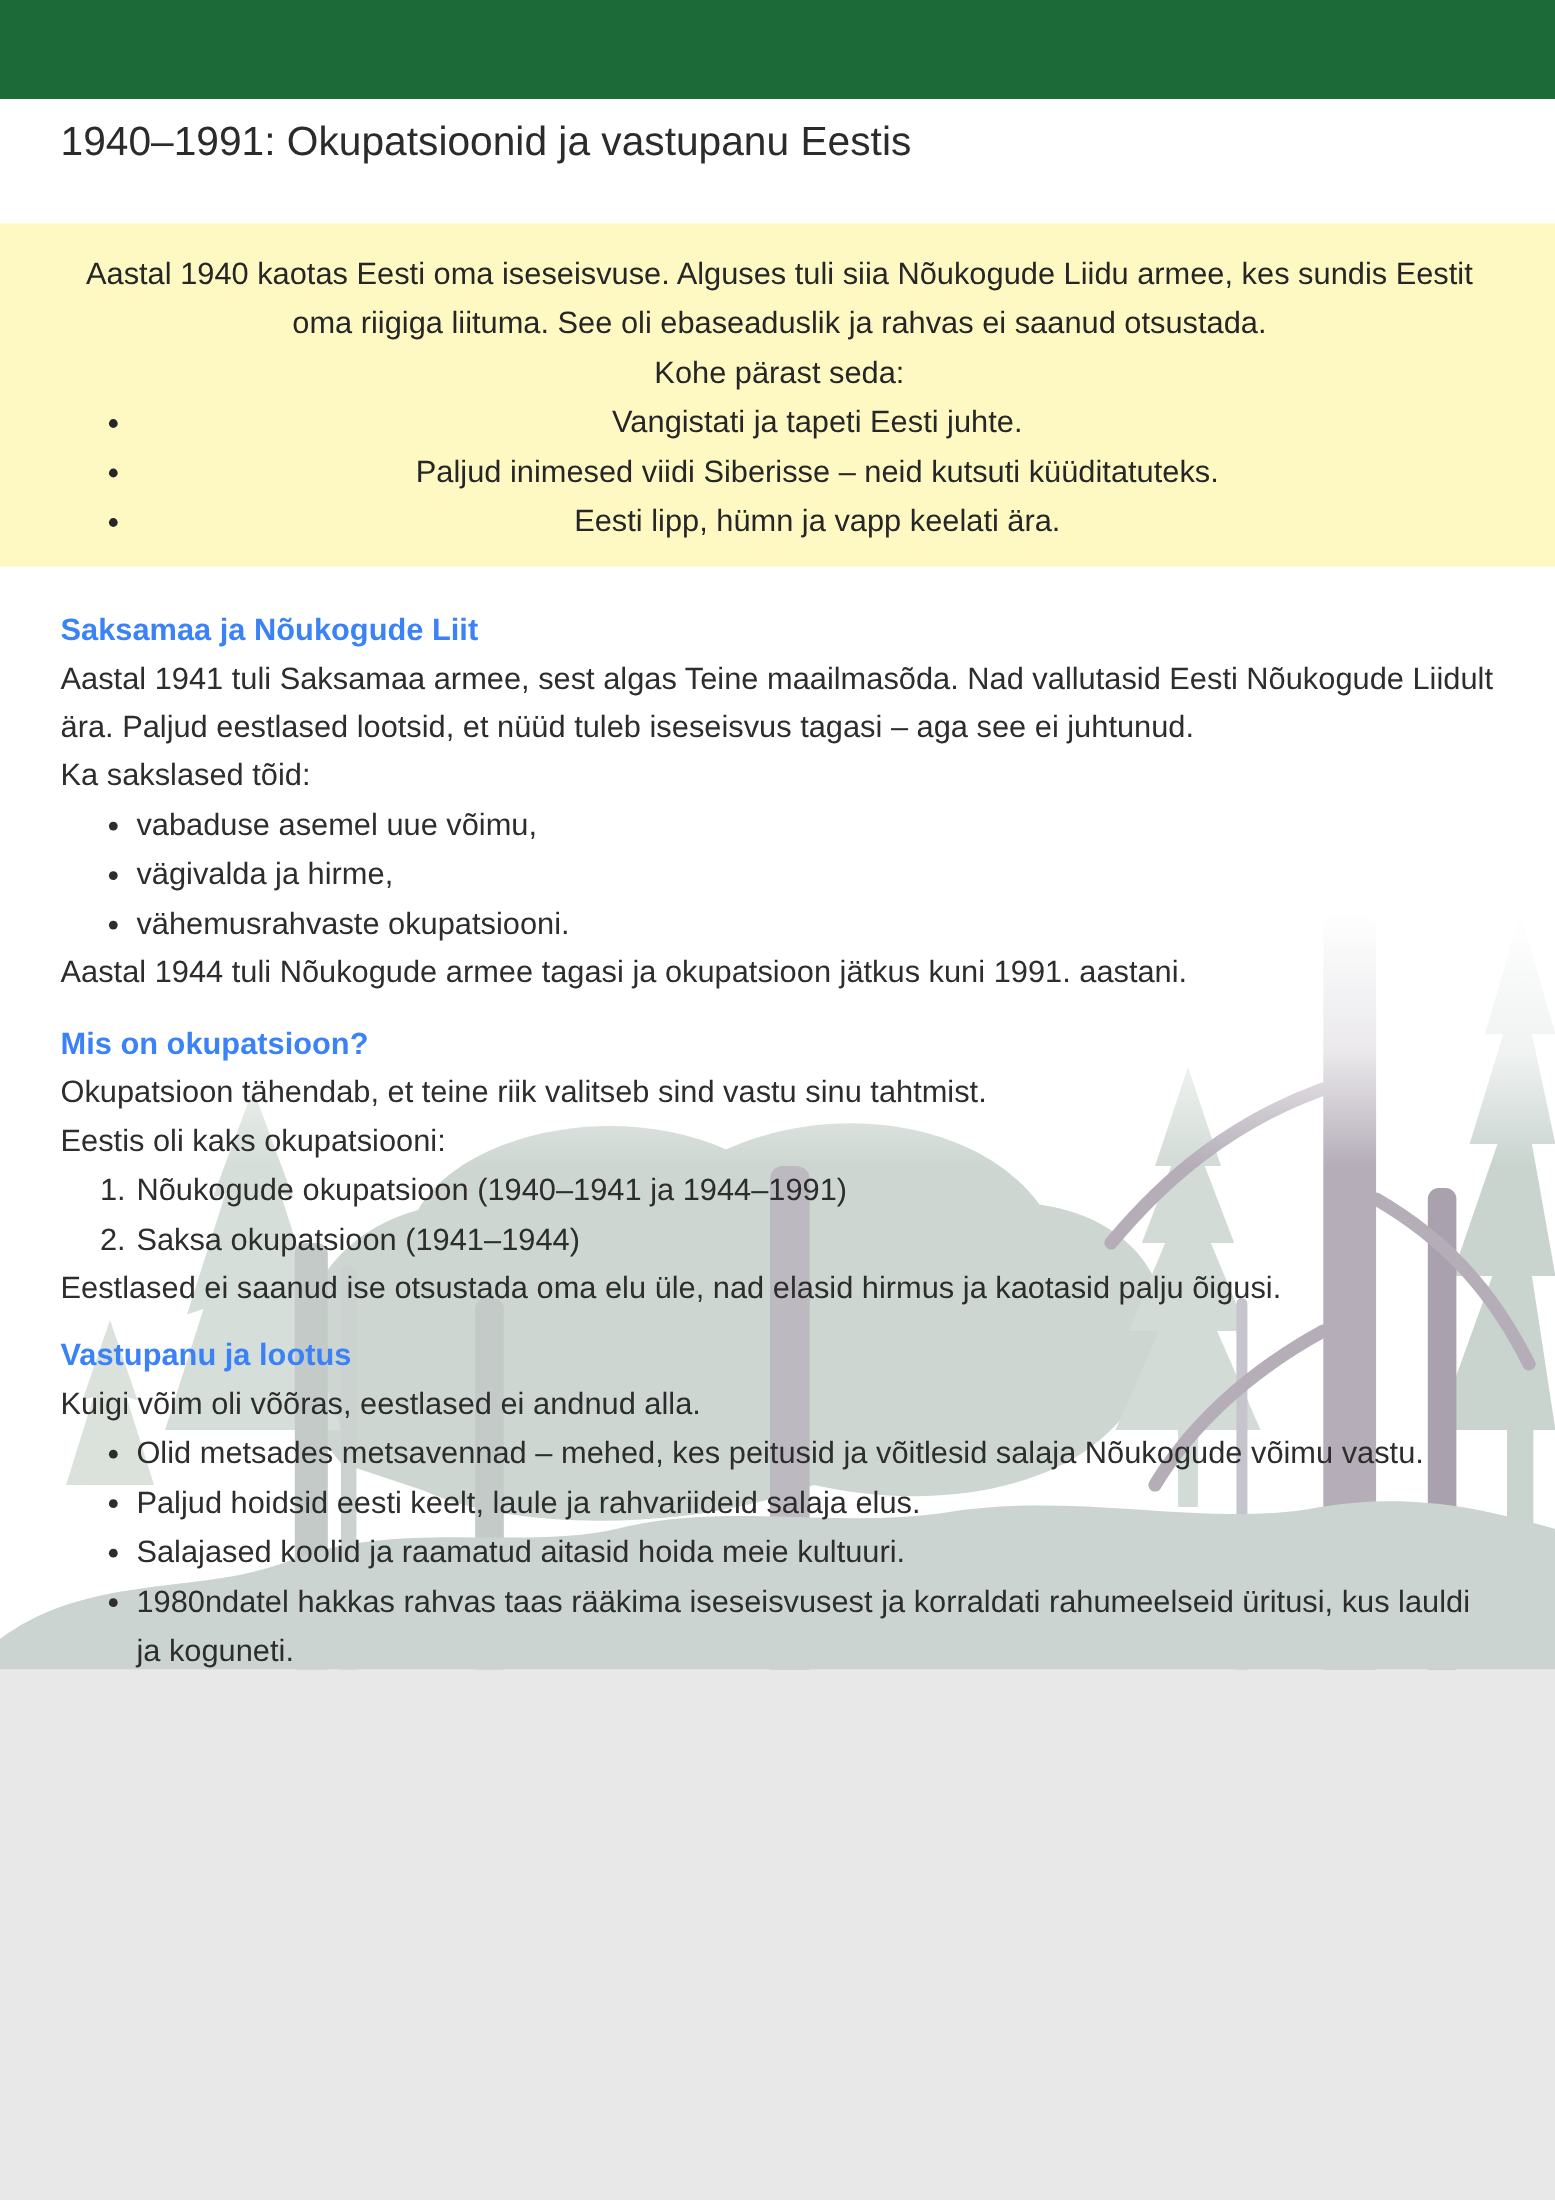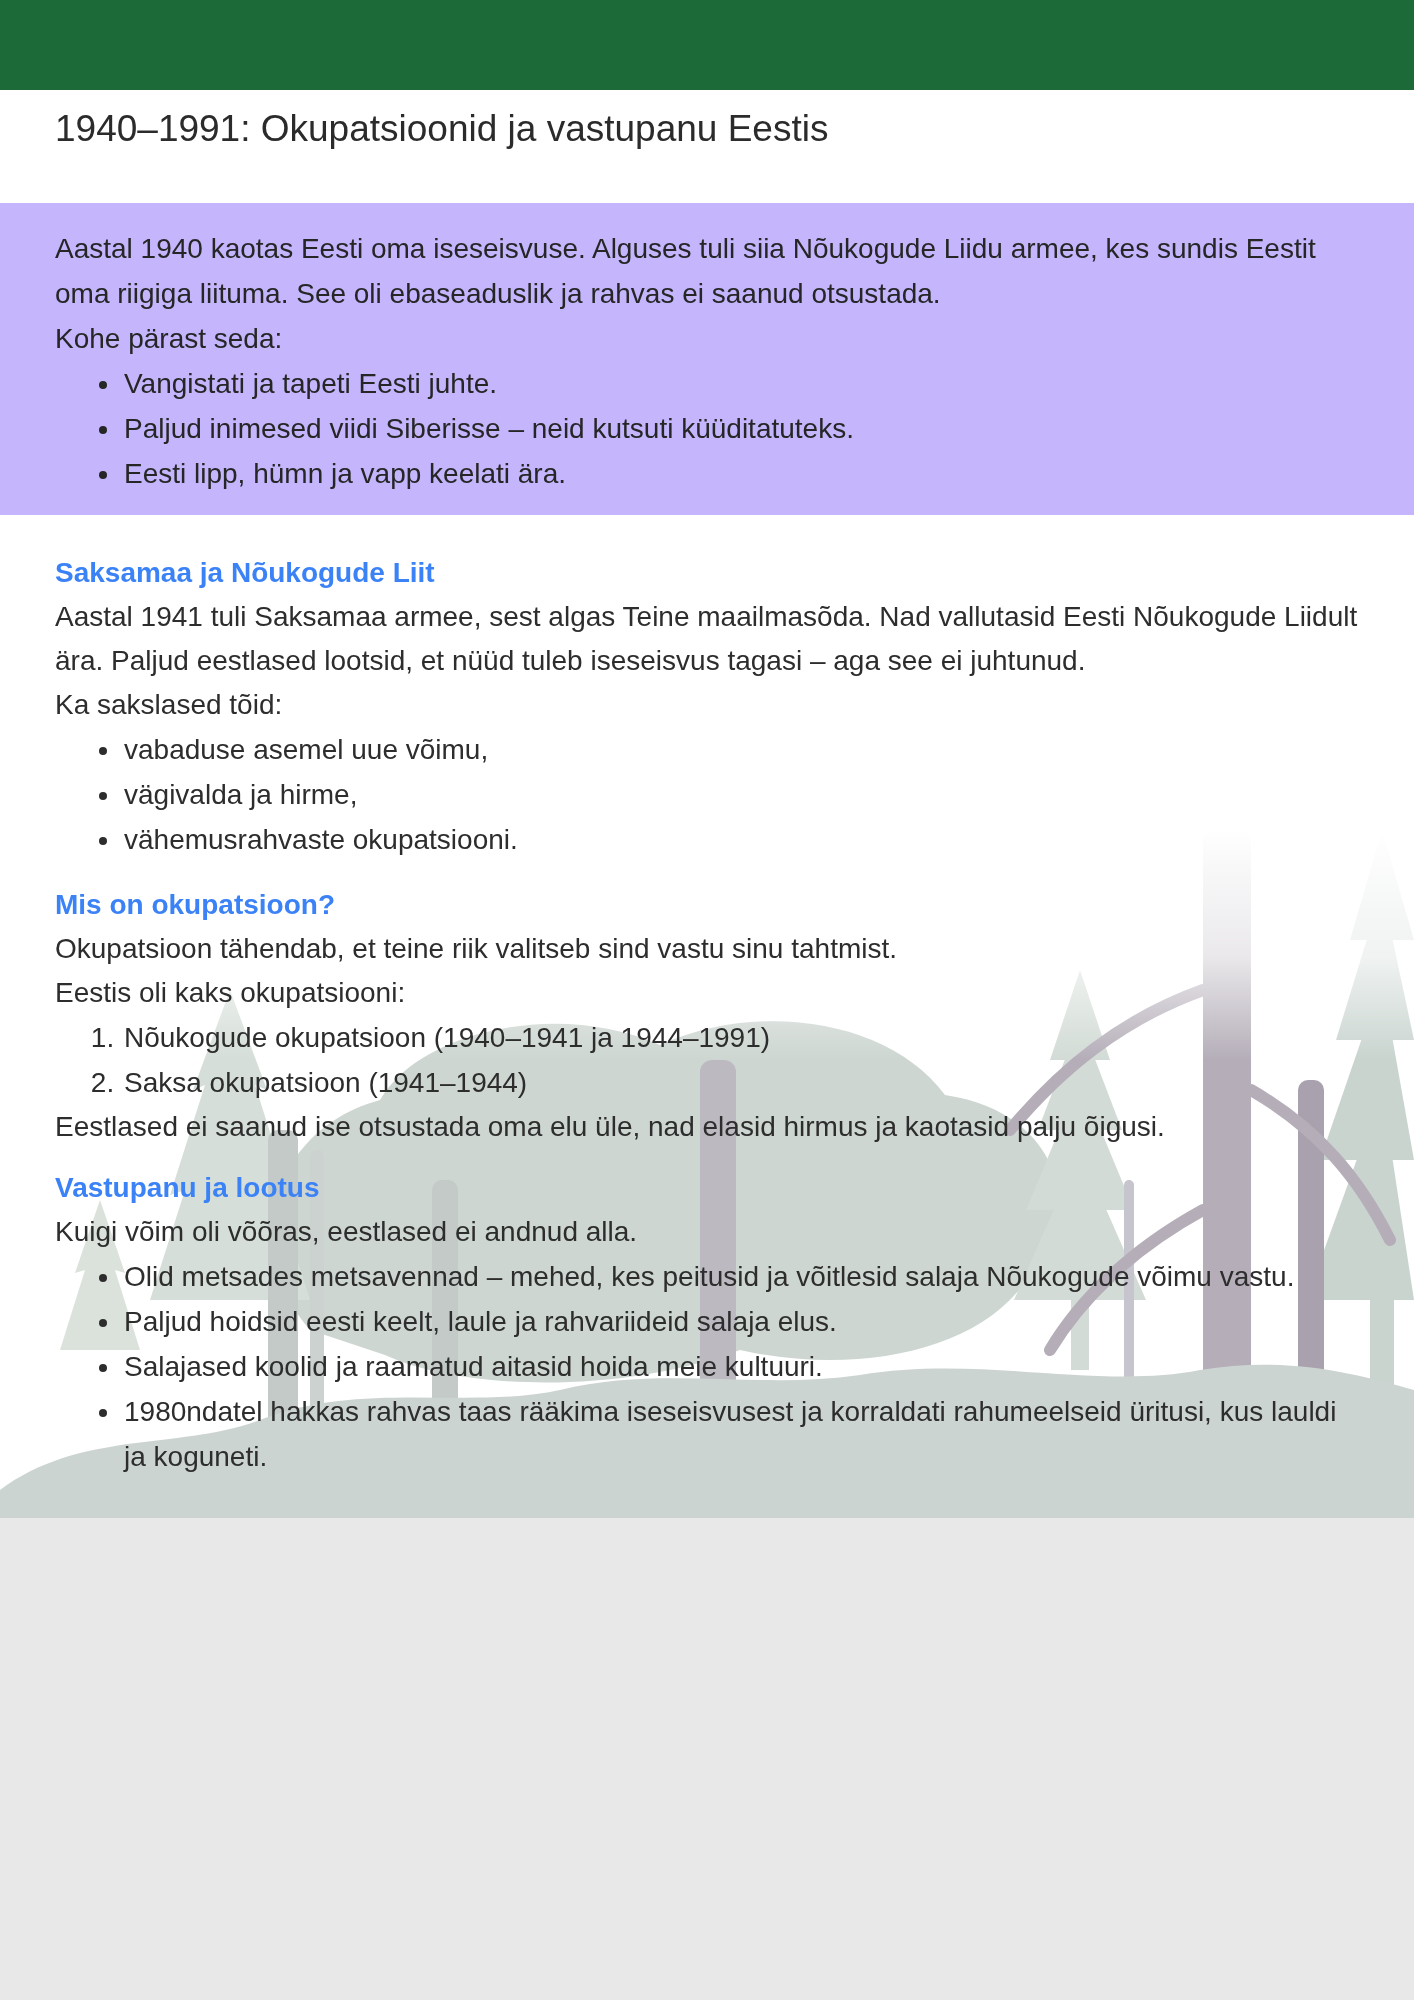--- a/index.html
+++ b/index.html
@@ -18,23 +18,23 @@
   }
   .header-bar{position:relative;z-index:1;height:90px;background:#1d6a39;}
   .title{
     position:relative;z-index:1;
     margin:14px 52px 0 55px;
     font-size:37px;font-weight:400;line-height:50px;color:#2b2b2b;
   }
   .intro-box{
     position:relative;z-index:1;
     margin-top:49px;
-    background:#c4b5fd;
+    background:#fef9c3;
     padding:23px 52px 19px 55px;
-    font-size:28px;line-height:45px;color:#262626;
+    font-size:28px;line-height:45px;color:#262626;text-align:center;
   }
   .intro-box p{margin:0;}
   ul,ol{margin:0;padding-left:67px;}
   li{padding-left:2px;line-height:45px;}
   .content{
     position:relative;z-index:1;
     padding:0 52px 0 55px;
     font-size:28px;line-height:44px;
   }
   .content p{margin:0;}
@@ -179,20 +179,21 @@
 
     <section class="s1">
       <h2>Saksamaa ja Nõukogude Liit</h2>
       <p>Aastal 1941 tuli Saksamaa armee, sest algas Teine maailmasõda. Nad vallutasid Eesti Nõukogude Liidult ära. Paljud eestlased lootsid, et nüüd tuleb iseseisvus tagasi – aga see ei juhtunud.</p>
       <p>Ka sakslased tõid:</p>
       <ul>
         <li>vabaduse asemel uue võimu,</li>
         <li>vägivalda ja hirme,</li>
         <li>vähemusrahvaste okupatsiooni.</li>
       </ul>
+      <p>Aastal 1944 tuli Nõukogude armee tagasi ja okupatsioon jätkus kuni 1991. aastani.</p>
     </section>
 
     <section class="s2">
       <h2>Mis on okupatsioon?</h2>
       <p>Okupatsioon tähendab, et teine riik valitseb sind vastu sinu tahtmist.</p>
       <p>Eestis oli kaks okupatsiooni:</p>
       <ol>
         <li>Nõukogude okupatsioon (1940–1941 ja 1944–1991)</li>
         <li>Saksa okupatsioon (1941–1944)</li>
       </ol>

